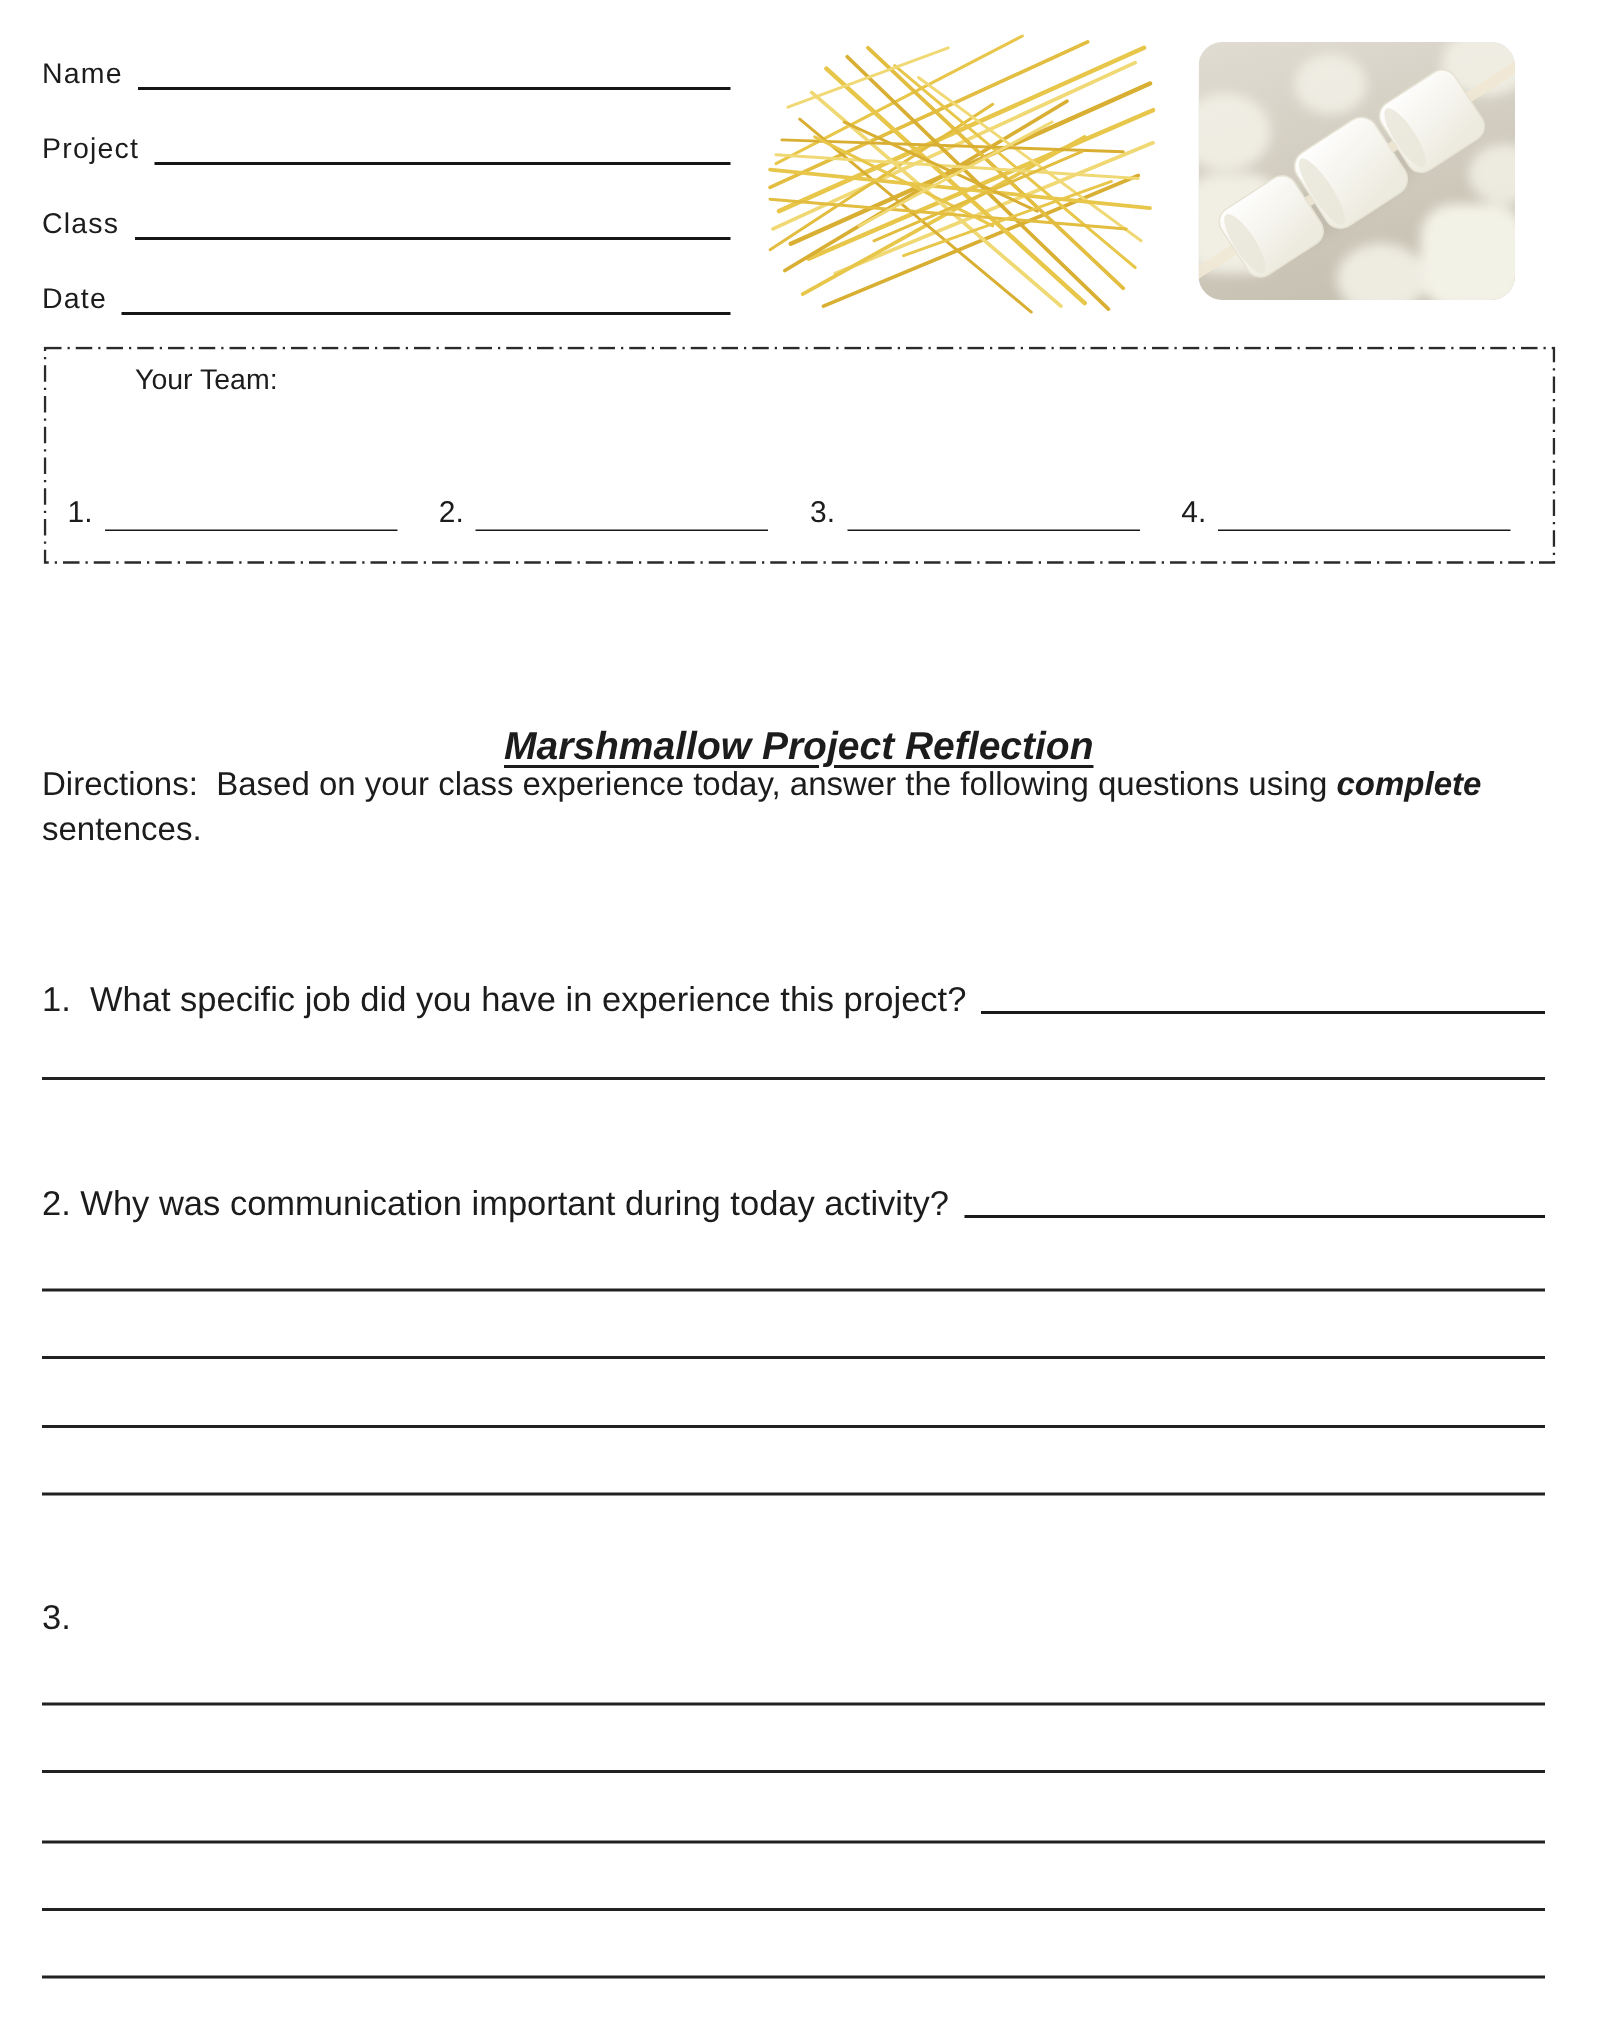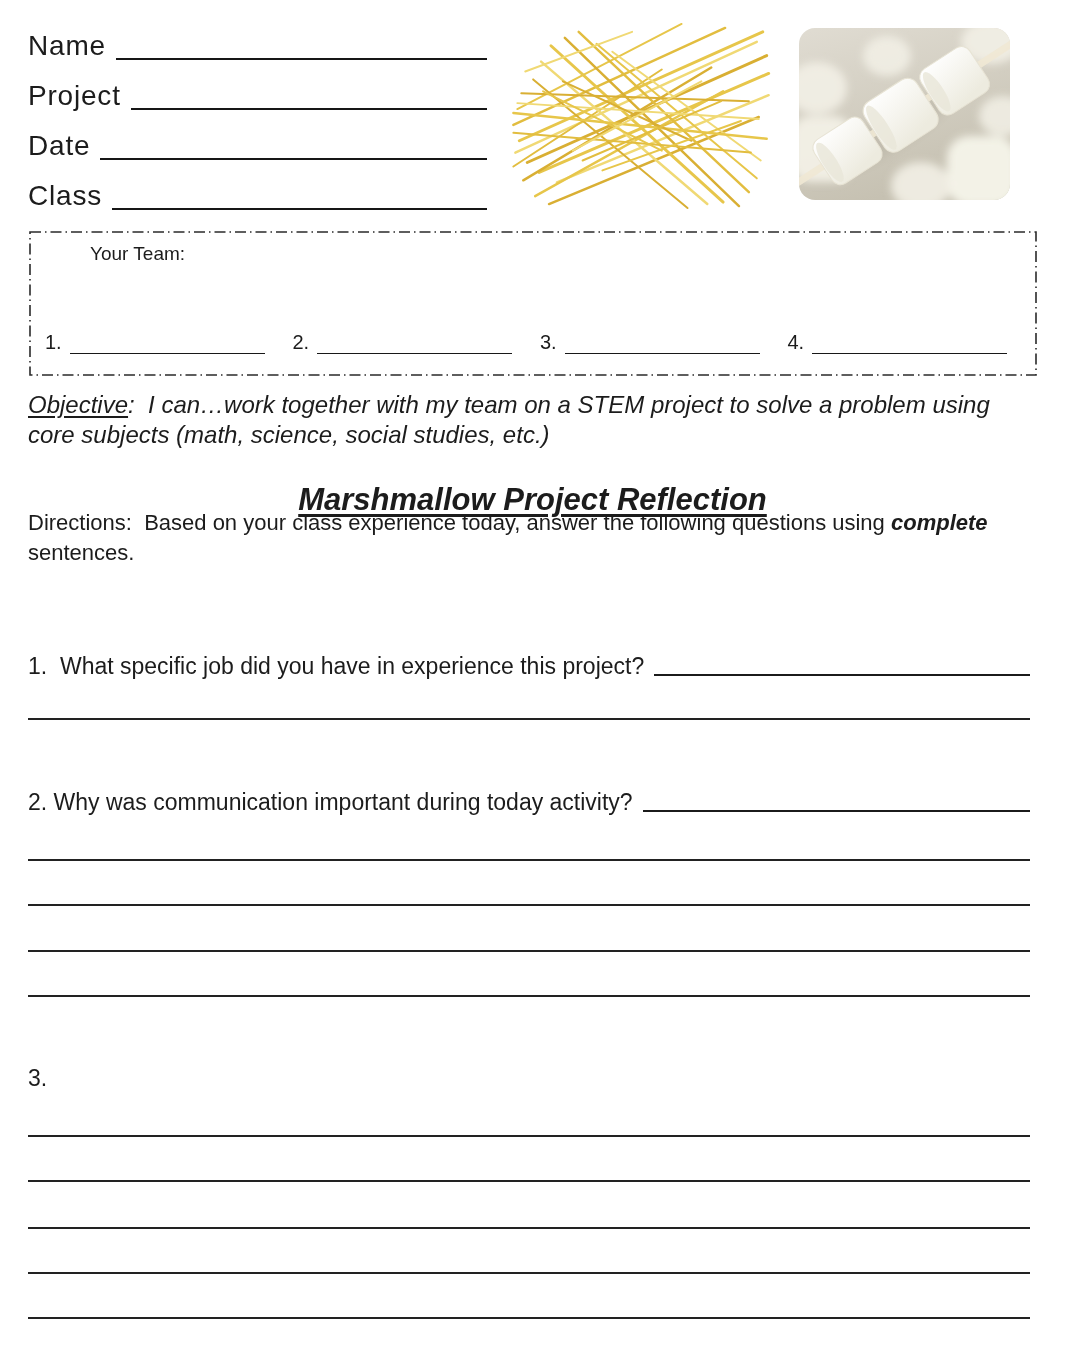--- a/index.html
+++ b/index.html
@@ -7,21 +7,21 @@
   body { font-family: "Liberation Sans", sans-serif; color: #1c1c1c; }
   .page {
     position: relative; width: 1065px; height: 1354px;
     background: #ffffff; overflow: hidden; margin: 0 auto;
   }
   .pre { white-space: pre-wrap; }
 
   
   .fields { position: absolute; left: 28px; top: 10px; width: 459px; }
   .field-row { display: flex; align-items: flex-end; height: 50px; }
-  .field-label { font-size: 28px; letter-spacing: 0.8px; line-height: 1.05; }
+  .field-label { font-size: 19px; letter-spacing: 0.8px; line-height: 1.05; }
   .blank { flex: 1 1 auto; margin-left: 10px; border-bottom: 2px solid #161616; height: 6px; }
 
   
   .photo { position: absolute; }
   .photo-spaghetti { left: 512px; top: 22px; width: 262px; height: 188px; }
   .photo-marshmallow { left: 799px; top: 28px; width: 211px; height: 172px; border-radius: 16px; overflow: hidden; }
   .photo svg { display: block; width: 100%; height: 100%; }
 
   
   .team-box { position: absolute; left: 29px; top: 231px; width: 1008px; height: 145px; }
@@ -31,21 +31,21 @@
   .team-slot { flex: 1 1 0; display: flex; align-items: flex-end; font-size: 20px; }
   .team-slot .blank { border-bottom: 1.8px solid #181818; height: 5px; margin-left: 8px; }
 
   
   .objective { position: absolute; left: 28px; top: 390px; width: 1014px;
     font-size: 24px; line-height: 30px; font-style: italic; }
   .obj-lead { text-decoration: underline; text-underline-offset: 3px; }
 
   
   .title { position: absolute; left: 0; top: 482px; width: 1065px; text-align: center;
-    font-size: 31px; font-weight: bold; font-style: italic;
+    font-size: 26px; font-weight: bold; font-style: italic;
     text-decoration: underline; text-underline-offset: 4px; }
 
   
   .directions { position: absolute; left: 28px; top: 508px; width: 1008px;
     font-size: 22px; line-height: 30px; }
   .emph { font-weight: bold; font-style: italic; }
 
   
   .question { position: absolute; left: 28px; width: 1002px; }
   .q1 { top: 652px; }
@@ -70,25 +70,25 @@
   <div class="fields">
     <div class="field-row">
       <span class="field-label">Name</span>
       <span class="blank"></span>
     </div>
     <div class="field-row">
       <span class="field-label">Project</span>
       <span class="blank"></span>
     </div>
     <div class="field-row">
+      <span class="field-label">Class</span>
+      <span class="blank"></span>
+    </div>
+    <div class="field-row">
       <span class="field-label">Date</span>
-      <span class="blank"></span>
-    </div>
-    <div class="field-row">
-      <span class="field-label">Class</span>
       <span class="blank"></span>
     </div>
   </div>
 
   <div class="photo photo-spaghetti">
     <svg viewBox="0 0 262 190">
       <g stroke-linecap="round" fill="none">
         <line x1="6" y1="120" x2="252" y2="10" stroke="#e7c64a" stroke-width="3"></line>
         <line x1="2" y1="132" x2="246" y2="20" stroke="#f0d974" stroke-width="2.5"></line>
         <line x1="14" y1="142" x2="256" y2="34" stroke="#d9af33" stroke-width="3"></line>
@@ -177,23 +177,20 @@
         <span>3.</span>
         <span class="blank"></span>
       </div>
       <div class="team-slot">
         <span>4.</span>
         <span class="blank"></span>
       </div>
     </div>
   </section>
 
-  <p class="objective">
-    <span class="obj-lead">Objective</span><span class="pre">:  I can…work together with my team on a STEM project to solve a problem using core subjects (math, science, social studies, etc.)</span>
-  </p>
 
   <h1 class="title">Marshmallow Project Reflection</h1>
 
   <p class="directions">
     <span class="pre">Directions:</span><span class="pre">  Based on your class experience today, answer the following questions using </span><span class="emph pre">complete</span><span class="pre"> sentences.</span>
   </p>
 
   <section class="question q1">
     <div class="q-row">
       <span class="q-num">1.</span>

